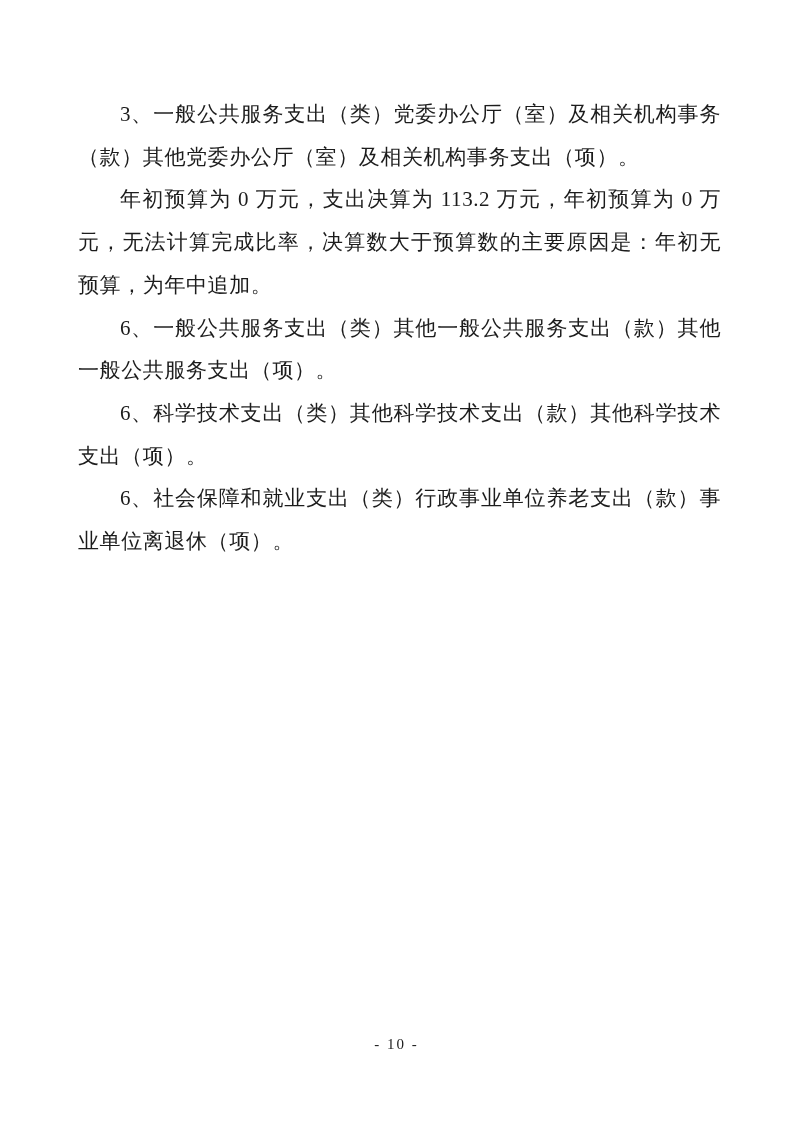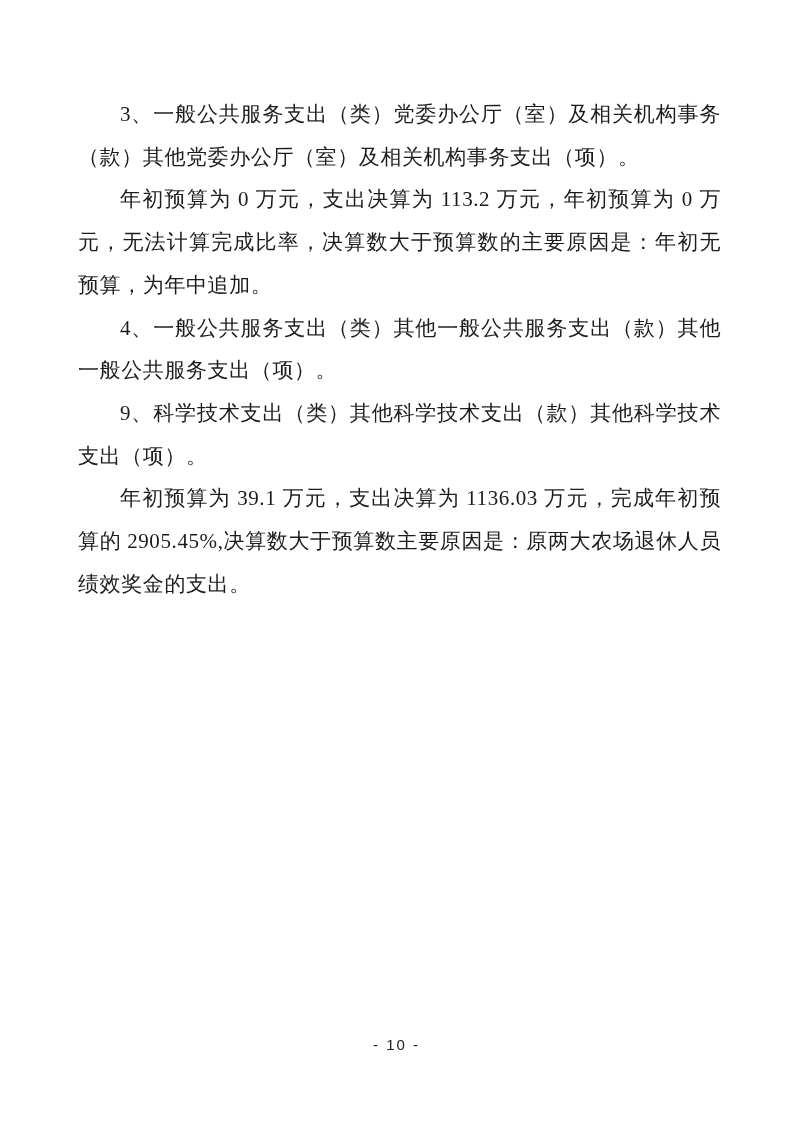--- a/index.html
+++ b/index.html
@@ -33,43 +33,43 @@
   }
   .footer {
     position: absolute;
     top: 1036px;
     left: 0;
     width: 793px;
     text-align: center;
     font-size: 15px;
     letter-spacing: 2px;
     color: #1c1c1c;
-    font-family: Liberation Sans, sans-serif;
+    font-family: Liberation Serif, serif;
   }
 </style>
 </head>
 <body>
 
 <div class="page">
   <div class="content">
 
     <section>
       <p class="para">3、一般公共服务支出（类）党委办公厅（室）及相关机构事务（款）其他党委办公厅（室）及相关机构事务支出（项）。</p>
       <p class="para">年初预算为 0 万元，支出决算为 113.2 万元，年初预算为 0 万元，无法计算完成比率，决算数大于预算数的主要原因是：年初无预算，为年中追加。</p>
     </section>
 
     <section>
-      <p class="para">4、一般公共服务支出（类）其他一般公共服务支出（款）其他一般公共服务支出（项）。</p>
+      <p class="para">6、一般公共服务支出（类）其他一般公共服务支出（款）其他一般公共服务支出（项）。</p>
     </section>
 
     <section>
-      <p class="para">9、科学技术支出（类）其他科学技术支出（款）其他科学技术支出（项）。</p>
+      <p class="para">6、科学技术支出（类）其他科学技术支出（款）其他科学技术支出（项）。</p>
     </section>
 
     <section>
-      <p class="para">年初预算为 39.1 万元，支出决算为 1136.03 万元，完成年初预算的 2905.45%,决算数大于预算数主要原因是：原两大农场退休人员绩效奖金的支出。</p>
+      <p class="para">6、社会保障和就业支出（类）行政事业单位养老支出（款）事业单位离退休（项）。</p>
     </section>
 
 
   </div>
 
   <div class="footer">- 10 -</div>
 </div>
 
 </body></html>

